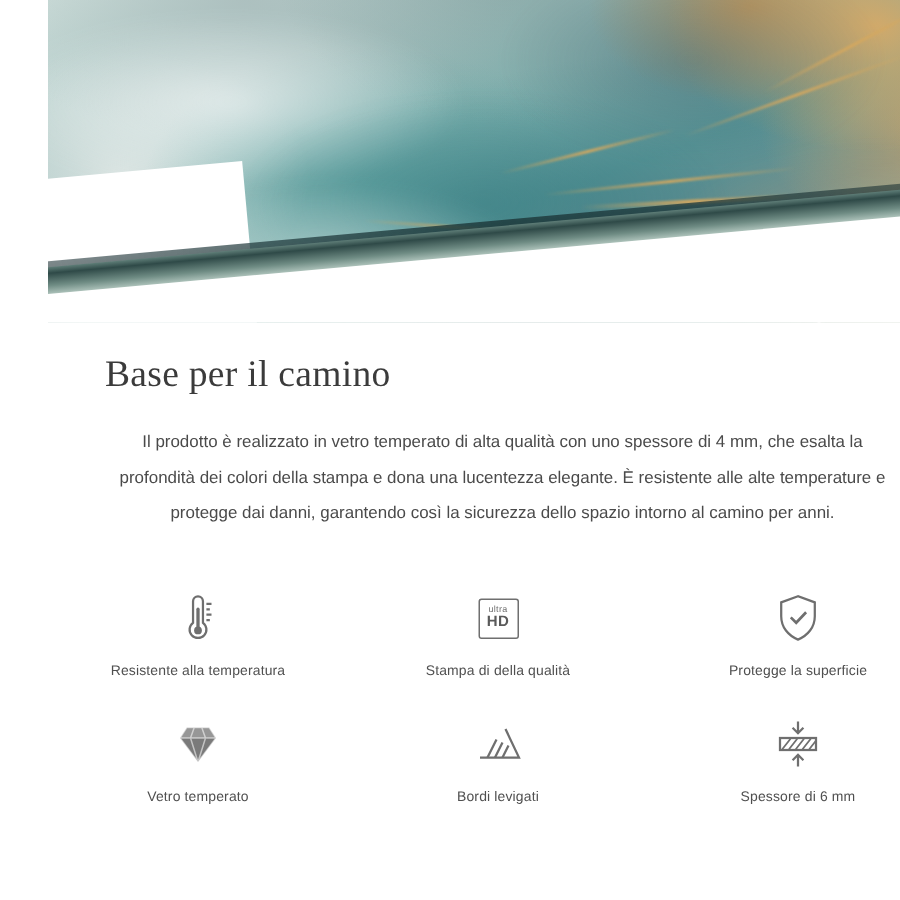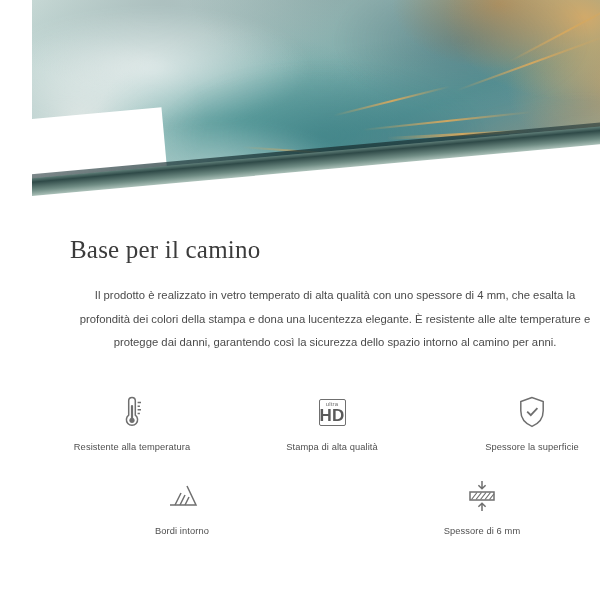--- a/index.html
+++ b/index.html
@@ -203,21 +203,21 @@
     width: 27px; height: 27px;
     border: 1.6px solid #6f6f6f;
     border-radius: 2px;
     display: flex;
     flex-direction: column;
     align-items: center;
     justify-content: center;
     line-height: 1;
   }
   .hd-box .t1 { font-size: 6px; color: #6f6f6f; letter-spacing: .2px; }
-  .hd-box .t2 { font-size: 17px; font-weight: bold; color: #5a5a5a; letter-spacing: .3px; }
+  .hd-box .t2 { font-size: 10px; font-weight: bold; color: #5a5a5a; letter-spacing: .3px; }
 </style>
 </head>
 <body>
 
 <div class="page">
 
   <div class="hero">
     <div class="bg"></div>
     <div class="vein v1"></div>
     <div class="vein v3"></div>
@@ -271,47 +271,57 @@
         <div class="cap">Resistente alla temperatura</div>
       </div>
 
       <div class="feature">
         <div class="ico">
           <div class="hd-box">
             <span class="t1">ultra</span>
             <span class="t2">HD</span>
           </div>
         </div>
-        <div class="cap">Stampa di alta qualità</div>
+        <div class="cap">Stampa di della qualità</div>
       </div>
 
       <div class="feature">
         <div class="ico">
           <svg width="32" height="38" viewBox="0 0 32 38" fill="none" stroke="#6f6f6f" stroke-width="1.5">
             <path d="M16 4.5 4.8 8.6v9.2c0 7.4 4.7 12.9 11.2 15.6 6.5-2.7 11.2-8.2 11.2-15.6V8.6L16 4.5z"></path>
             <path d="M11.2 18.6l3.6 3.6 6.6-7" stroke-width="1.8"></path>
           </svg>
         </div>
-        <div class="cap">Spessore la superficie</div>
+        <div class="cap">Protegge la superficie</div>
       </div>
     </div>
 
     <div class="row-gap"></div>
 
     <div class="feature-row">
 
+      <div class="feature">
+        <div class="ico">
+          <svg width="34" height="34" viewBox="0 0 34 34" fill="none" stroke="#6f6f6f" stroke-width="1.4">
+            <path d="M5 13h24L17 29 5 13z" fill="#6f6f6f" fill-opacity=".92" stroke="none"></path>
+            <path d="M9.5 6h15l4.5 7H5l4.5-7z" fill="#6f6f6f" fill-opacity=".72" stroke="none"></path>
+            <path d="M5 13h24L17 29 5 13zM9.5 6h15l4.5 7H5l4.5-7zM12 13l5 16M22 13l-5 16M12 13l2.5-7M22 13l-2.5-7" stroke="#ffffff" stroke-opacity=".55" stroke-width="1"></path>
+          </svg>
+        </div>
+        <div class="cap">Vetro temperato</div>
+      </div>
 
       <div class="feature">
         <div class="ico">
           <svg width="34" height="32" viewBox="0 0 34 32" fill="none" stroke="#6f6f6f" stroke-width="1.5">
             <path d="M5 25h26L22 6"></path>
             <path d="M10 25l6-12M15 25l5-10M20 25l4-8"></path>
           </svg>
         </div>
-        <div class="cap">Bordi intorno</div>
+        <div class="cap">Bordi levigati</div>
       </div>
 
       <div class="feature">
         <div class="ico">
           <svg width="34" height="36" viewBox="0 0 34 36" fill="none" stroke="#6f6f6f" stroke-width="1.5">
             <path d="M17 3v7M13.4 7.2 17 10.8l3.6-3.6"></path>
             <path d="M17 33v-7M13.4 28.8 17 25.2l3.6 3.6"></path>
             <rect x="5" y="14" width="24" height="8" fill="none"></rect>
             <path d="M6.5 21.5 12 14.5M11 21.5 16.5 14.5M15.5 21.5 21 14.5M20 21.5 25.5 14.5M24.5 21.5 28.8 16" stroke-width="1.2"></path>
           </svg>

